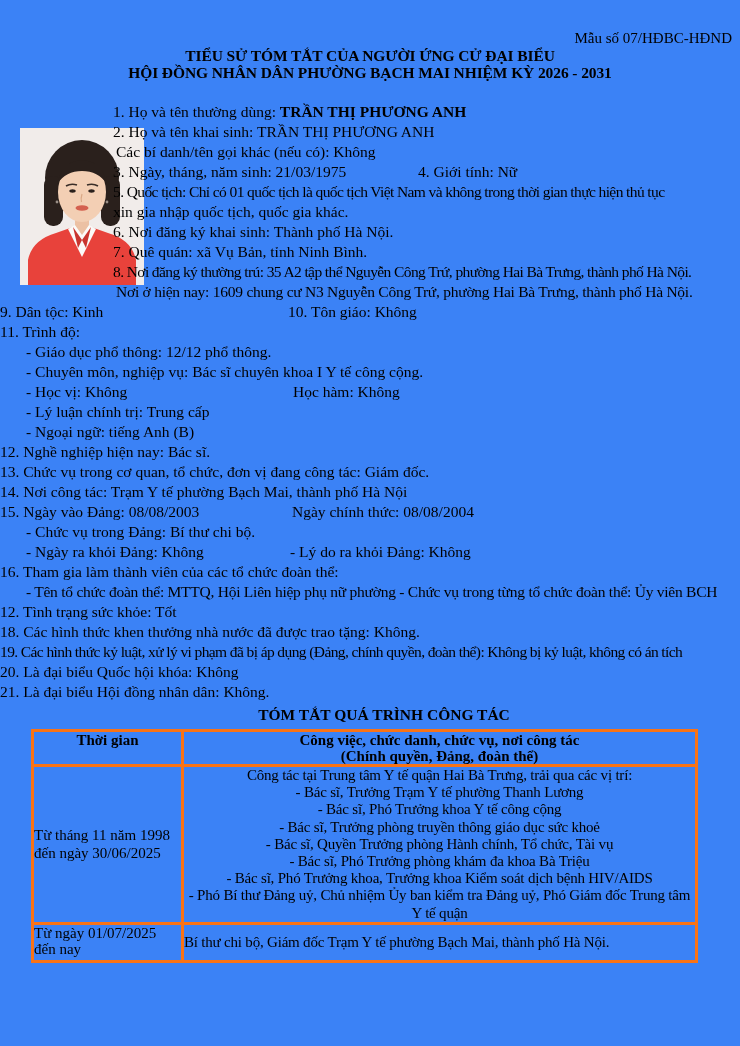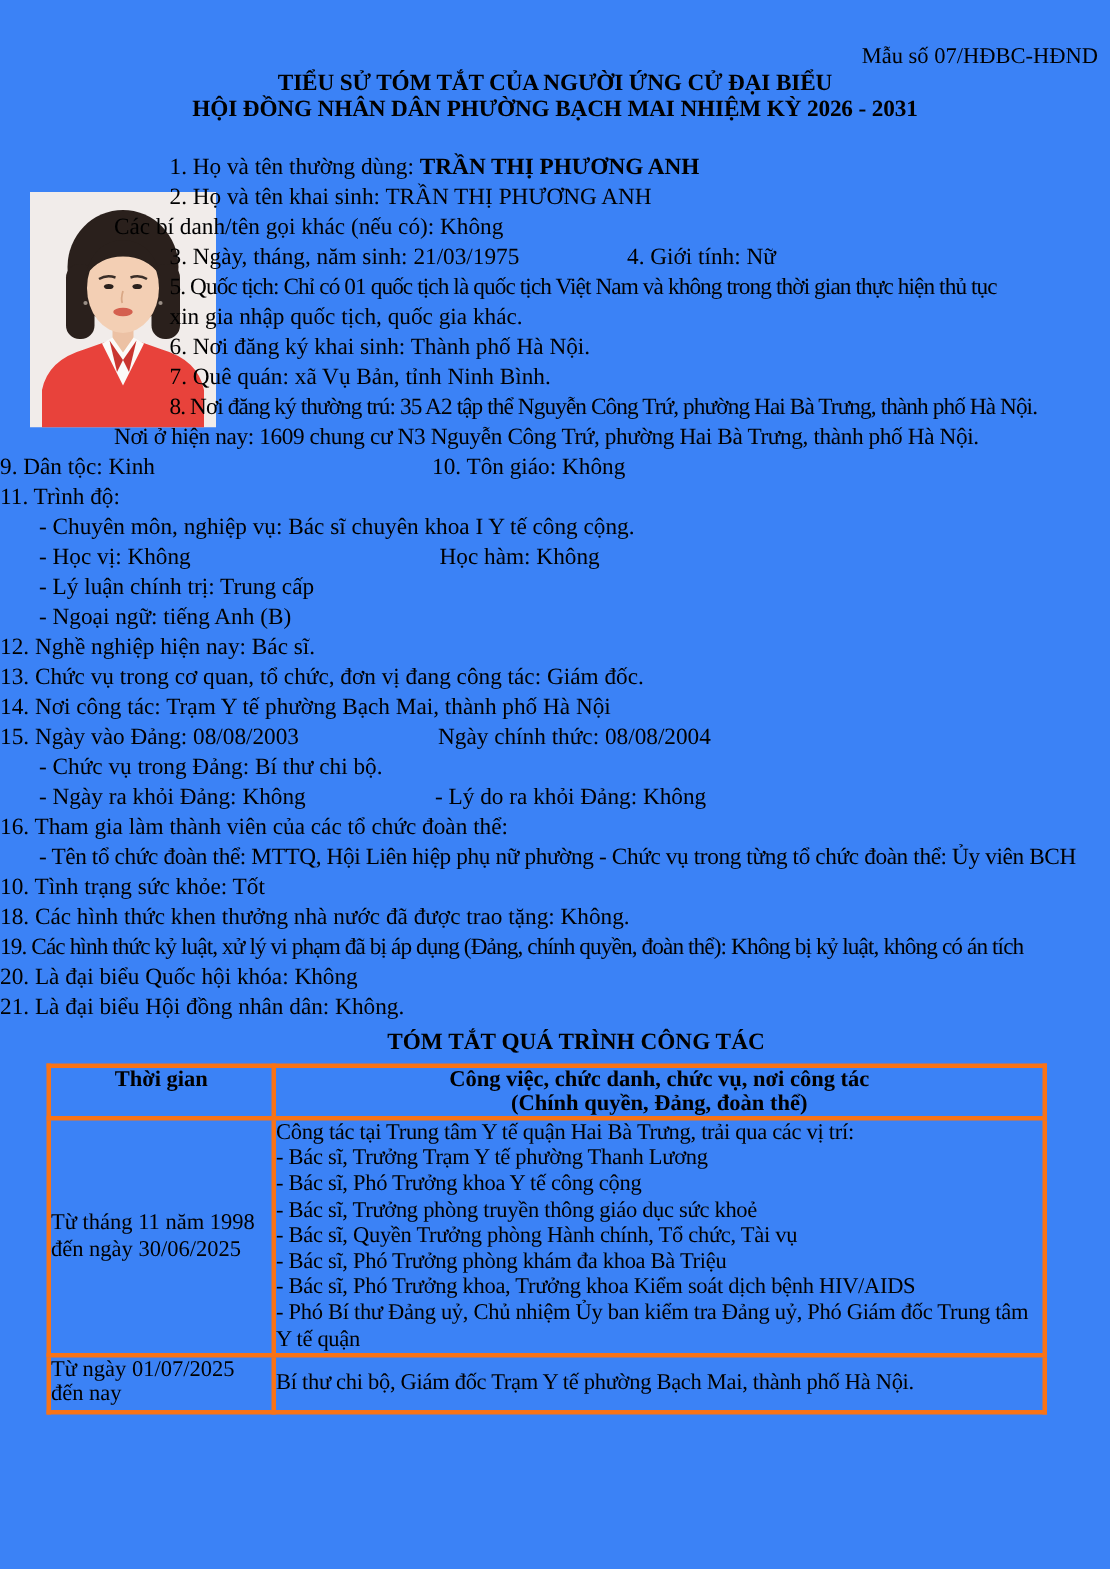--- a/index.html
+++ b/index.html
@@ -6,34 +6,34 @@
   .page {
     position:relative; width:740px; height:1046px; background:#3b82f6;
     font-family:"Liberation Serif","DejaVu Serif",serif;
     font-size:15.5px; color:#000; overflow:hidden;
   }
   .form-code { text-align:right; padding:29px 8px 0 0; font-size:15px; line-height:18px; }
   .doc-title { text-align:center; font-weight:bold; font-size:15.5px; line-height:17px; letter-spacing:-0.1px; }
   .bio { margin-top:21px; }
   .ln { position:relative; height:20px; line-height:20px; white-space:nowrap; }
   .pl-photo  { padding-left:113px; }
-  .pl-photo2 { padding-left:76px; }
+  .pl-photo2 { padding-left:116px; }
   .pl-main   { }
   .pl-sub    { padding-left:26px; }
   .c2 { position:absolute; top:0; }
   .sqz  { letter-spacing:-0.6px; }
   .sqz2 { letter-spacing:-0.25px; }
   .photo-box { position:absolute; left:20px; top:128px; width:124px; height:157px; }
   .tbl-title { text-align:center; font-weight:bold; font-size:15.5px; margin-top:3px; line-height:19px;margin-left:28px; }
   table.work { border-collapse:collapse; table-layout:fixed; margin:5px 0 0 31px; width:667px; border:2px solid #000; }
   table.work th, table.work td { border:3px solid #f97316; font-size:15px; padding:0; }
   th.col-time { width:147px; }
   thead th { font-weight:bold; text-align:center; vertical-align:top; line-height:16px; padding-top:3px; padding-bottom:2px; }
   td.period1 { vertical-align:middle; padding-left:9px; line-height:18px; height:154px; }
-  td.duties1 { vertical-align:top; padding:2px 6px 0 13px; line-height:17.2px; white-space:normal; letter-spacing:-0.2px; }
+  td.duties1 { vertical-align:top; padding:2px 6px 0 13px; line-height:17.2px; white-space:normal; letter-spacing:-0.2px;text-align:center; }
   td.period2 { vertical-align:top; padding-left:5px; line-height:16.5px; height:35px; padding-top:2px; }
   td.duties2 { vertical-align:middle; padding-left:13px; letter-spacing:-0.2px; }
 </style>
 </head>
 <body>
 
 <div class="page">
 
   <div class="form-code">Mẫu số 07/HĐBC-HĐND</div>
   <div class="doc-title">TIỂU SỬ TÓM TẮT CỦA NGƯỜI ỨNG CỬ ĐẠI BIỂU</div>
@@ -69,33 +69,34 @@
     <div class="ln pl-photo2">Các bí danh/tên gọi khác (nếu có): Không</div>
     <div class="ln pl-photo"><span>3. Ngày, tháng, năm sinh: 21/03/1975</span><span class="c2" style="left:418px">4. Giới tính: Nữ</span></div>
     <div class="ln pl-photo sqz">5. Quốc tịch: Chỉ có 01 quốc tịch là quốc tịch Việt Nam và không trong thời gian thực hiện thủ tục</div>
     <div class="ln pl-photo">xin gia nhập quốc tịch, quốc gia khác.</div>
     <div class="ln pl-photo">6. Nơi đăng ký khai sinh: Thành phố Hà Nội.</div>
     <div class="ln pl-photo">7. Quê quán: xã Vụ Bản, tỉnh Ninh Bình.</div>
     <div class="ln pl-photo sqz">8. Nơi đăng ký thường trú: 35 A2 tập thể Nguyễn Công Trứ, phường Hai Bà Trưng, thành phố Hà Nội.</div>
     <div class="ln pl-photo2 sqz2">Nơi ở hiện nay: 1609 chung cư N3 Nguyễn Công Trứ, phường Hai Bà Trưng, thành phố Hà Nội.</div>
     <div class="ln pl-main"><span>9. Dân tộc: Kinh</span><span class="c2" style="left:288px">10. Tôn giáo: Không</span></div>
     <div class="ln pl-main">11. Trình độ:</div>
+    <div class="ln pl-sub">- Giáo dục phổ thông: 12/12 phổ thông.</div>
     <div class="ln pl-sub">- Chuyên môn, nghiệp vụ: Bác sĩ chuyên khoa I Y tế công cộng.</div>
     <div class="ln pl-sub"><span>- Học vị: Không</span><span class="c2" style="left:293px">Học hàm: Không</span></div>
     <div class="ln pl-sub">- Lý luận chính trị: Trung cấp</div>
     <div class="ln pl-sub">- Ngoại ngữ: tiếng Anh (B)</div>
     <div class="ln pl-main">12. Nghề nghiệp hiện nay: Bác sĩ.</div>
     <div class="ln pl-main">13. Chức vụ trong cơ quan, tổ chức, đơn vị đang công tác: Giám đốc.</div>
     <div class="ln pl-main">14. Nơi công tác: Trạm Y tế phường Bạch Mai, thành phố Hà Nội</div>
     <div class="ln pl-main"><span>15. Ngày vào Đảng: 08/08/2003</span><span class="c2" style="left:292px">Ngày chính thức: 08/08/2004</span></div>
     <div class="ln pl-sub">- Chức vụ trong Đảng: Bí thư chi bộ.</div>
     <div class="ln pl-sub"><span>- Ngày ra khỏi Đảng: Không</span><span class="c2" style="left:290px">- Lý do ra khỏi Đảng: Không</span></div>
     <div class="ln pl-main">16. Tham gia làm thành viên của các tổ chức đoàn thể:</div>
     <div class="ln pl-sub sqz2">- Tên tổ chức đoàn thể: MTTQ, Hội Liên hiệp phụ nữ phường - Chức vụ trong từng tổ chức đoàn thể: Ủy viên BCH</div>
-    <div class="ln pl-main">10. Tình trạng sức khỏe: Tốt</div>
+    <div class="ln pl-main">12. Tình trạng sức khỏe: Tốt</div>
     <div class="ln pl-main">18. Các hình thức khen thưởng nhà nước đã được trao tặng: Không.</div>
     <div class="ln pl-main sqz">19. Các hình thức kỷ luật, xử lý vi phạm đã bị áp dụng (Đảng, chính quyền, đoàn thể): Không bị kỷ luật, không có án tích</div>
     <div class="ln pl-main">20. Là đại biểu Quốc hội khóa: Không</div>
     <div class="ln pl-main">21. Là đại biểu Hội đồng nhân dân: Không.</div>
   </div>
 
   <div class="tbl-title">TÓM TẮT QUÁ TRÌNH CÔNG TÁC</div>
 
   <table class="work">
     <thead>

